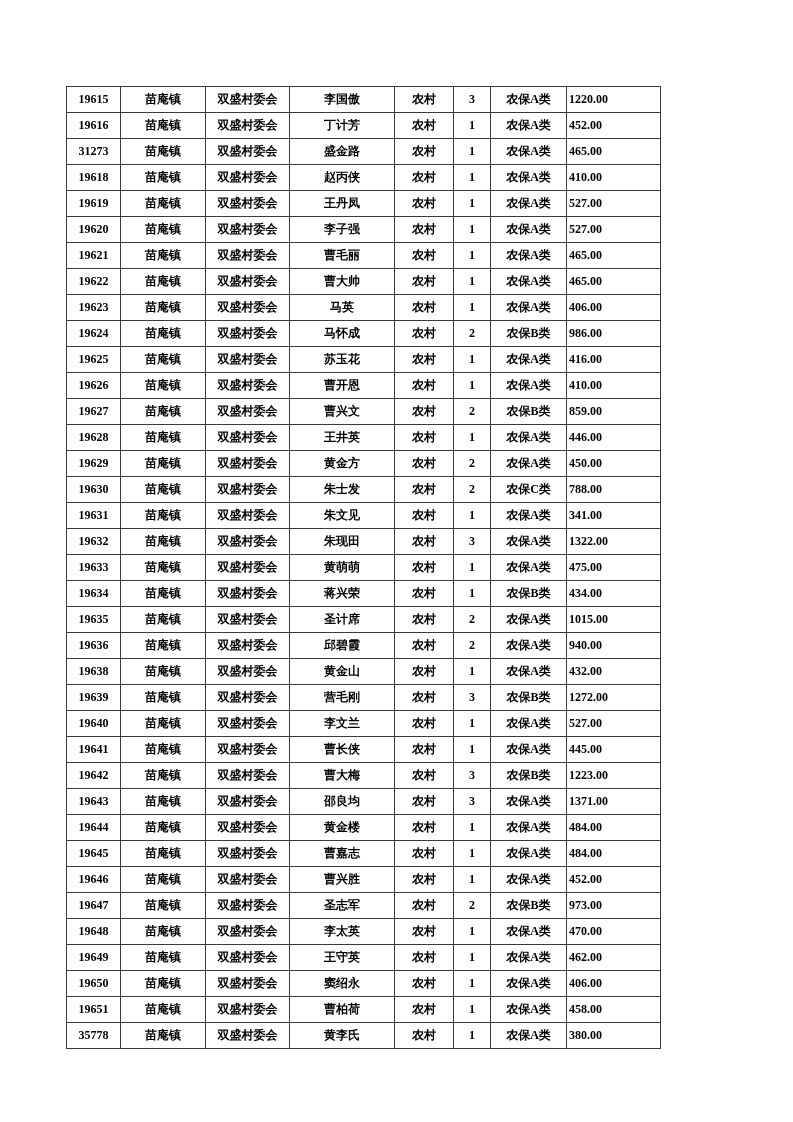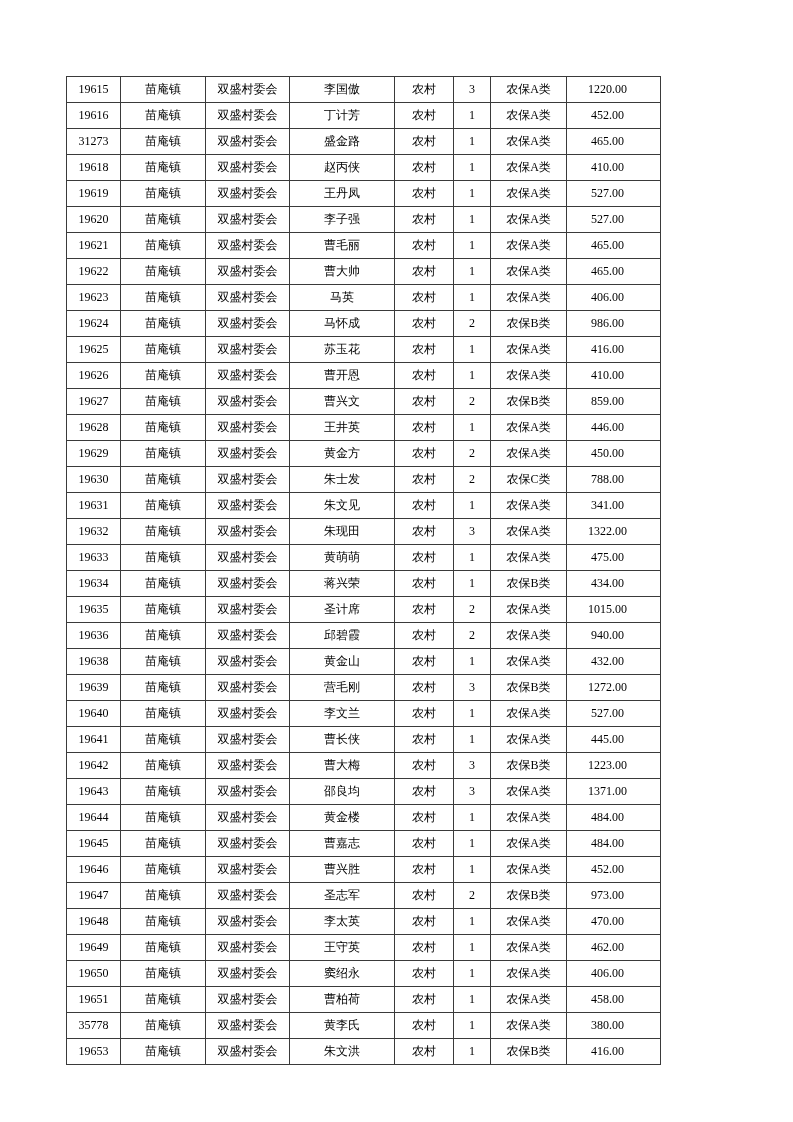--- a/index.html
+++ b/index.html
@@ -13,36 +13,37 @@
   }
   .sheet {
     position: relative;
     width: 793px;
     height: 1122px;
     background: #ffffff;
   }
   table.grid {
     position: absolute;
     left: 66px;
-    top: 76px;
+    top: 86px;
     border-collapse: collapse;
     table-layout: fixed;
+    font-weight: bold;
   }
   table.grid td {
     border: 1px solid #3a3a3a;
     height: 25px;
     font-size: 12px;
     line-height: 25px;
     text-align: center;
     white-space: nowrap;
     overflow: hidden;
     padding: 0 2px;
   }
   table.grid td.c-amount {
-    text-align: center;
+    text-align: left;
     padding-right: 14px;
   }
   
   col.w-id       { width: 54px; }
   col.w-town     { width: 85px; }
   col.w-village  { width: 84px; }
   col.w-name     { width: 105px; }
   col.w-type     { width: 59px; }
   col.w-count    { width: 37px; }
   col.w-category { width: 76px; }
@@ -427,25 +428,15 @@
         <tr>
           <td class="c-id">35778</td>
           <td class="c-town">苗庵镇</td>
           <td class="c-village">双盛村委会</td>
           <td class="c-name">黄李氏</td>
           <td class="c-type">农村</td>
           <td class="c-count">1</td>
           <td class="c-category">农保A类</td>
           <td class="c-amount">380.00</td>
         </tr>
-        <tr>
-          <td class="c-id">19653</td>
-          <td class="c-town">苗庵镇</td>
-          <td class="c-village">双盛村委会</td>
-          <td class="c-name">朱文洪</td>
-          <td class="c-type">农村</td>
-          <td class="c-count">1</td>
-          <td class="c-category">农保B类</td>
-          <td class="c-amount">416.00</td>
-        </tr>
       </tbody>
   </table>
 </div>
 
 </body></html>

